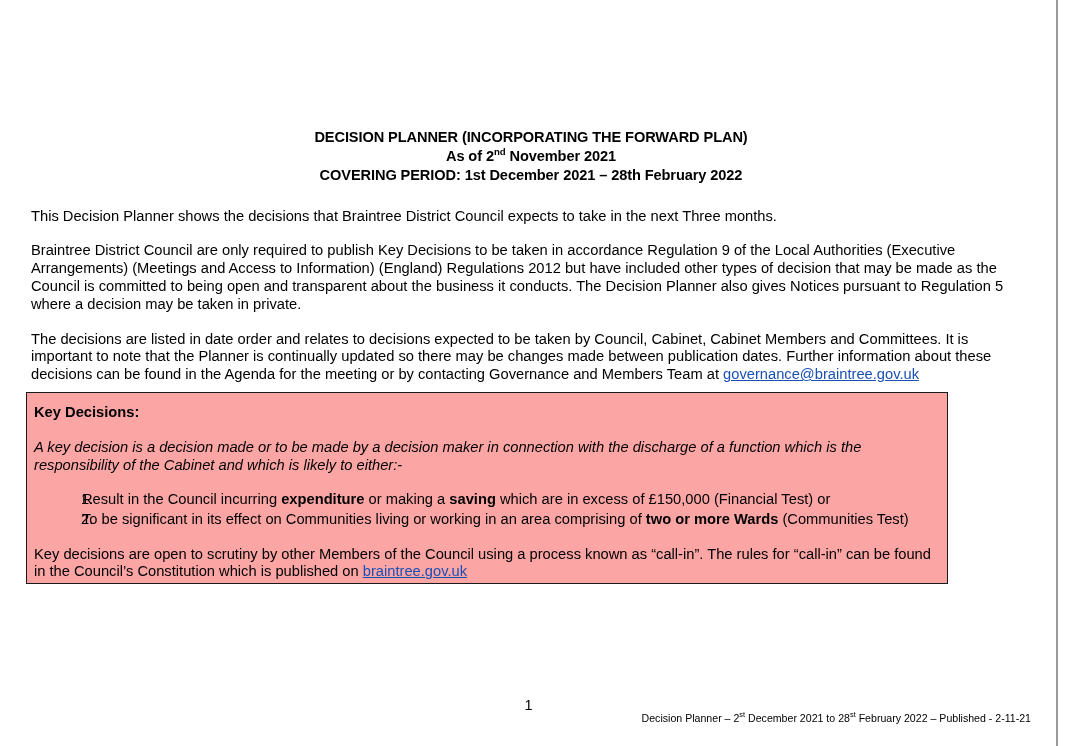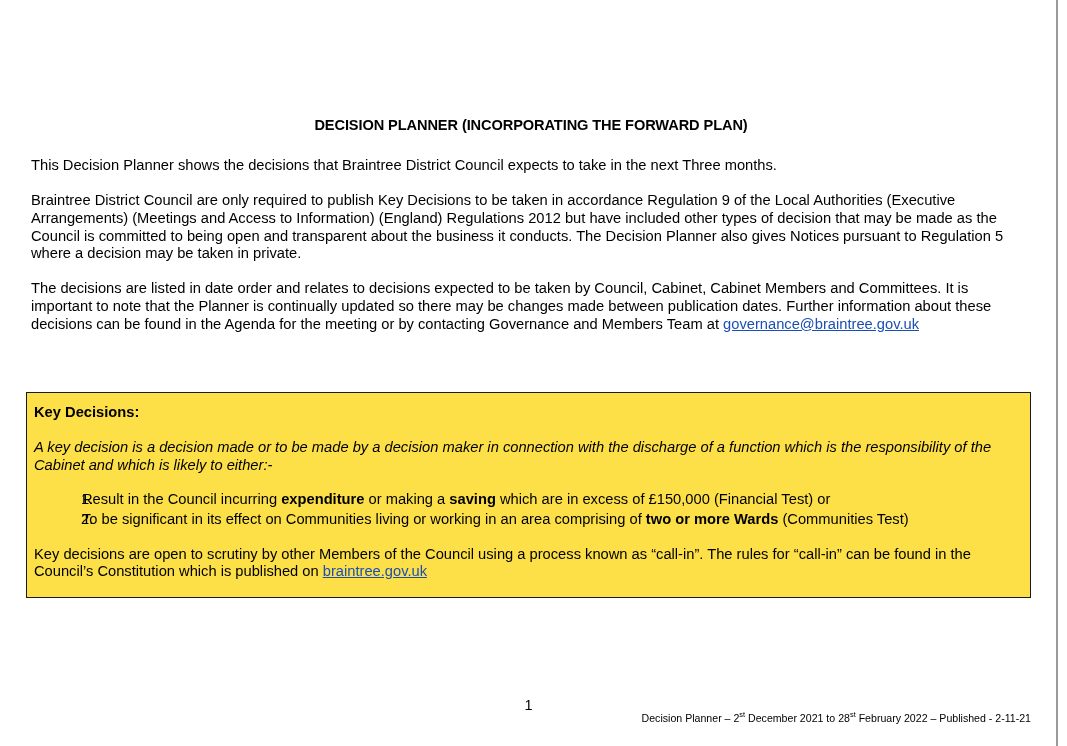--- a/index.html
+++ b/index.html
@@ -28,21 +28,21 @@
     position: absolute;
     left: 1056px;
     top: 0;
     width: 2px;
     height: 746px;
     background: #9a9a9a;
   }
   .content {
     position: absolute;
     left: 31px;
-    top: 4px;
+    top: 16px;
     width: 1000px;
   }
 
   
   .title-block {
     margin-top: 112px;
     text-align: center;
     font-weight: bold;
     font-size: 14.6px;
     line-height: 19.2px;
@@ -71,25 +71,25 @@
     color: #1a4fb4;
     text-decoration: underline;
     margin-top: 16px;
   }
 
   
   .key-box {
     position: absolute;
     left: 26px;
     top: 392px;
-    width: 1005px;
+    width: 922px;
     box-sizing: border-box;
-    background: #fde047;
+    background: #fca5a5;
     border: 1.5px solid #1a1a1a;
-    padding: 10px 6px 16px 5px;
+    padding: 10px 6px 2px 5px;
   }
   .key-box-inner { padding: 0 2px; }
   .kb-title {
     font-weight: bold;
     font-size: 14.7px;
     line-height: 18px;
     margin: 0 0 0 0;
   }
   .kb-para {
     font-size: 14.7px;
@@ -140,20 +140,22 @@
 </style>
 </head>
 <body>
 
 <div class="page">
 
   <div class="content">
 
     <div class="title-block">
       <div class="line">DECISION PLANNER (INCORPORATING THE FORWARD PLAN)</div>
+      <div class="line"><span>As of 2</span><sup>nd</sup><span> November 2021</span></div>
+      <div class="line">COVERING PERIOD: 1st December 2021 – 28th February 2022</div>
     </div>
 
     <p class="para p1"><span>This Decision Planner shows the decisions that Braintree District Council expects to take in the next </span><span class="u">Three</span><span> months.</span></p>
 
     <p class="para p2">Braintree District Council are only required to publish Key Decisions to be taken in accordance Regulation 9 of the Local Authorities (Executive Arrangements) (Meetings and Access to Information) (England) Regulations 2012 but have included other types of decision that may be made as the Council is committed to being open and transparent about the business it conducts. The Decision Planner also gives Notices pursuant to Regulation 5 where a decision may be taken in private.</p>
 
     <p class="para p3"><span>The decisions are listed in date order and relates to decisions expected to be taken by Council, Cabinet, Cabinet Members and Committees.  It is important to note that the Planner is continually updated so there may be changes made between publication dates.  Further information about these decisions can be found in the Agenda for the meeting or by contacting Governance and Members Team at </span><a class="link" href="#">governance@braintree.gov.uk</a></p>
 
   </div>
 

